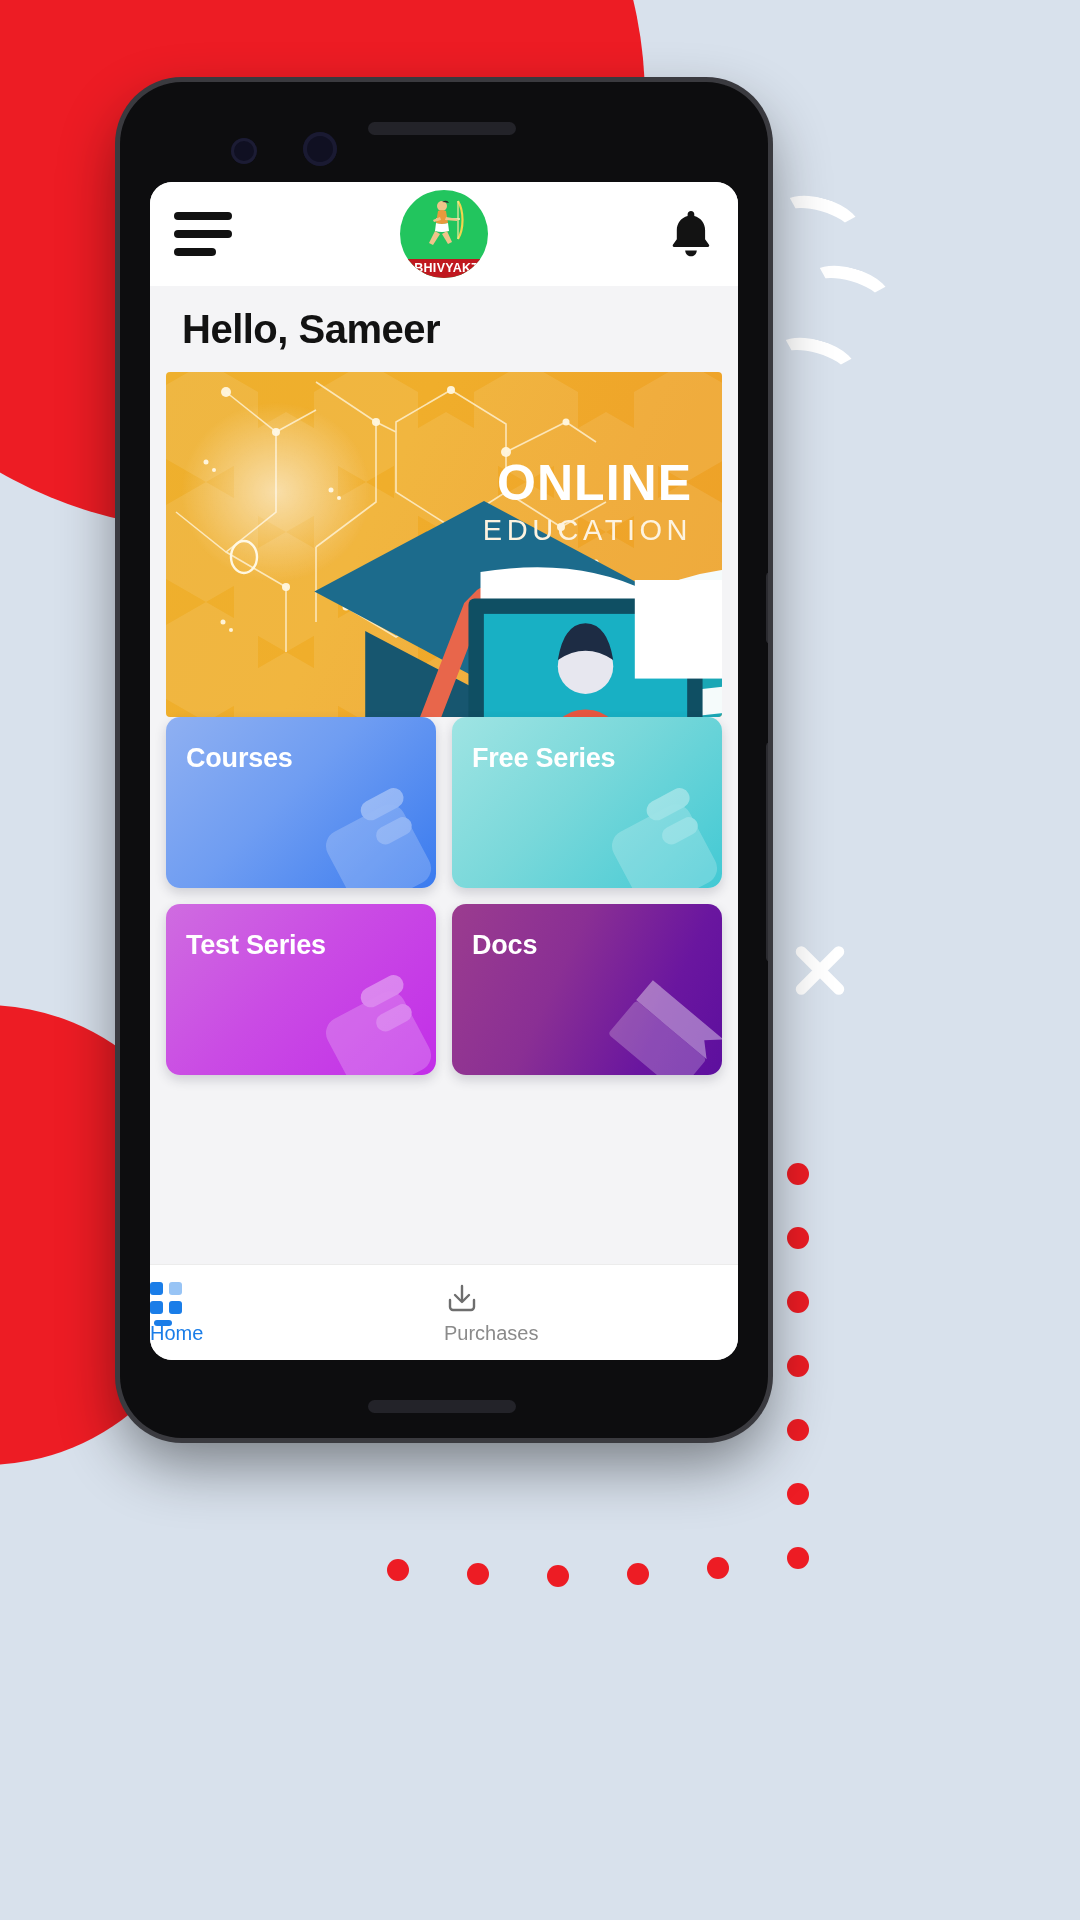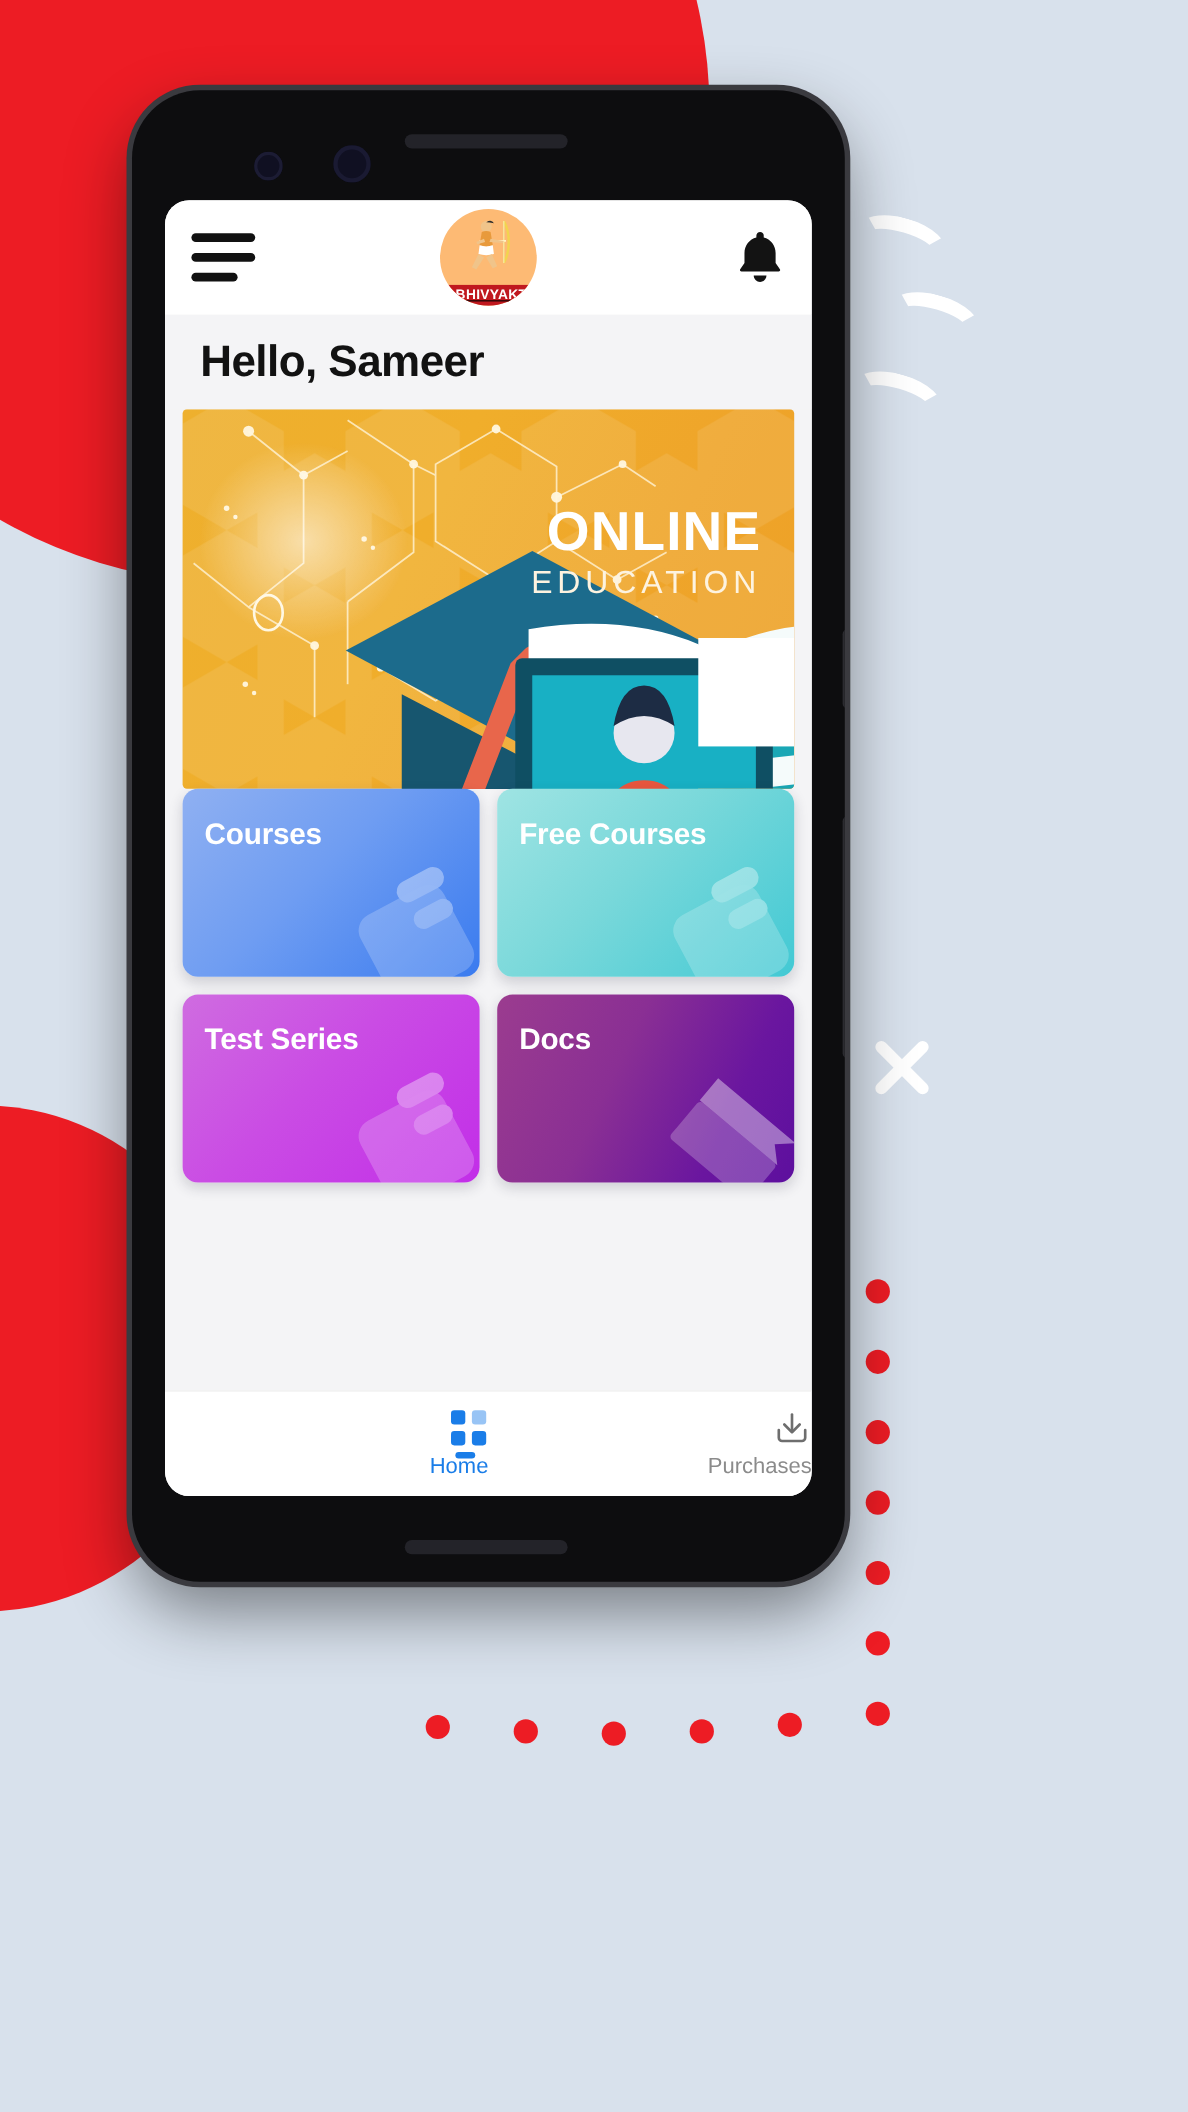--- a/index.html
+++ b/index.html
@@ -82,24 +82,23 @@
   }
   .hamburger{ width:60px; display:flex; flex-direction:column; gap:10px; cursor:pointer; }
   .hamburger i{ display:block; height:8px; border-radius:4px; background:#111; }
   .hamburger i:nth-child(1){ width:58px; }
   .hamburger i:nth-child(2){ width:58px; }
   .hamburger i:nth-child(3){ width:42px; }
 
   .brand{
     position:absolute; left:50%; top:50%; transform:translate(-50%,-50%);
     width:88px; height:88px; border-radius:50%;
-    background:#fdba74;
+    background:#22c55e;
     display:flex; flex-direction:column; align-items:flex-end; justify-content:flex-end;
     overflow:hidden;
-    text-decoration:underline;
   }
   .brand .figure{ position:absolute; top:7px; left:50%; transform:translateX(-50%); }
   .brand .bname{
     position:relative; z-index:2;
     font-size:12.5px; font-weight:bold; color:#fff; letter-spacing:.3px;
     background:#c0181f; width:100%; text-align:center; padding:2px 0 3px;
   }
   .brand .pad{ height:18px; }
 
   .bell{ margin-left:auto; width:60px; display:flex; justify-content:flex-end; cursor:pointer; }
@@ -157,23 +156,22 @@
     border-radius:9px; background:#ffffff; opacity:.95;
   }
 
   
   #bottomnav{
     flex:0 0 96px; background:#ffffff;
     display:flex; align-items:center;
     border-top:1px solid #ececec;
   }
   .nav-item{
-    flex:1; display:flex; flex-direction:column; align-items:flex-end; gap:5px;
+    flex:1; display:flex; flex-direction:column; align-items:flex-start; gap:5px;
     cursor:pointer;
-    padding-left:47px;
   }
   .nav-item .nlabel{ font-size:20px; color:#8b8b8b; }
   .nav-item.active .nlabel{ color:#1a7de8; }
   .nav-ico{ height:36px; display:flex; align-items:center; justify-content:center; }
 
   .grid-ico{ position:relative; width:34px; height:34px; }
   .grid-ico i{ position:absolute; width:13px; height:13px; border-radius:3px; background:#1a7de8; }
   .grid-ico i:nth-child(1){ left:0; top:0; }
   .grid-ico i:nth-child(2){ left:19px; top:0; opacity:.45; }
   .grid-ico i:nth-child(3){ left:0; top:19px; }
@@ -375,21 +373,21 @@
         <div class="tile" style="background:linear-gradient(135deg,#8fb0f2 0%,#6f9df2 45%,#3a7bef 100%);">
           <div class="tlabel">Courses</div>
           <div class="deco">
             <div class="base"></div>
               <div class="b1"></div>
               <div class="b2"></div>
           </div>
         </div>
 
         <div class="tile" style="background:linear-gradient(135deg,#9fe4e3 0%,#79d8da 45%,#42c9d4 100%);">
-          <div class="tlabel">Free Courses</div>
+          <div class="tlabel">Free Series</div>
           <div class="deco">
             <div class="base"></div>
               <div class="b1"></div>
               <div class="b2"></div>
           </div>
         </div>
 
         <div class="tile" style="background:linear-gradient(135deg,#cf6ce0 0%,#ca4ce4 45%,#c22ee8 100%);">
           <div class="tlabel">Test Series</div>
           <div class="deco">

